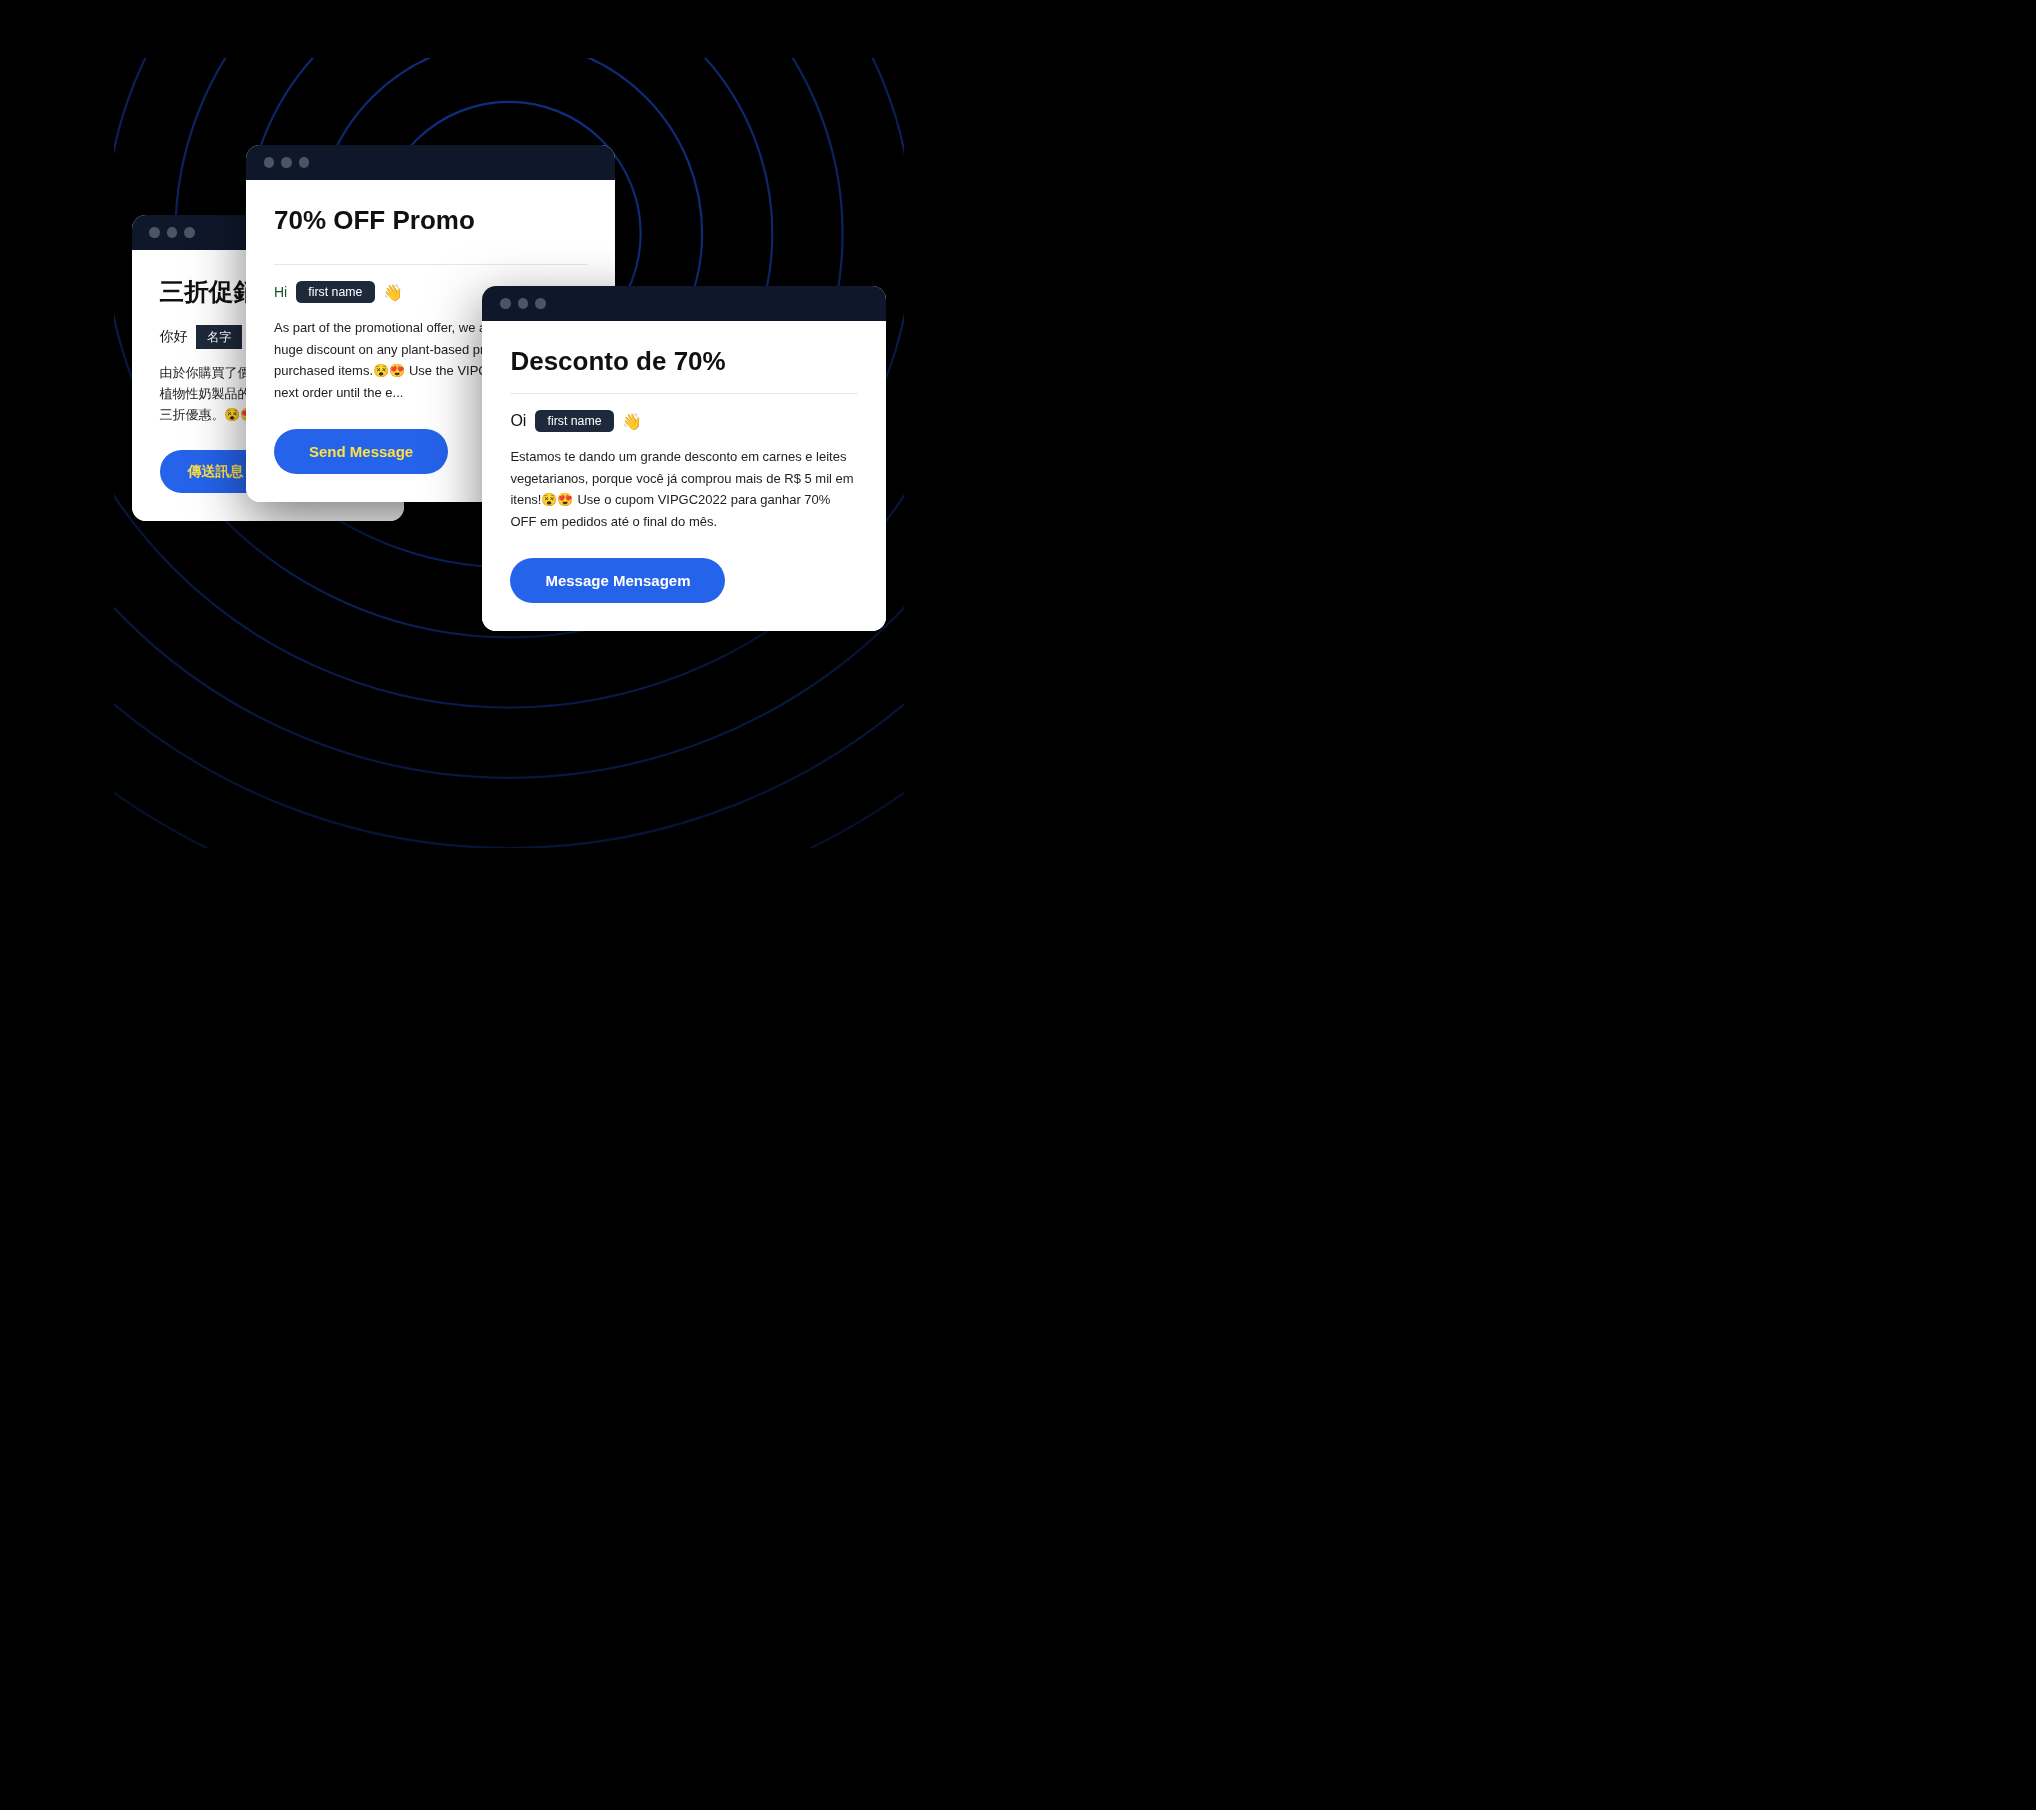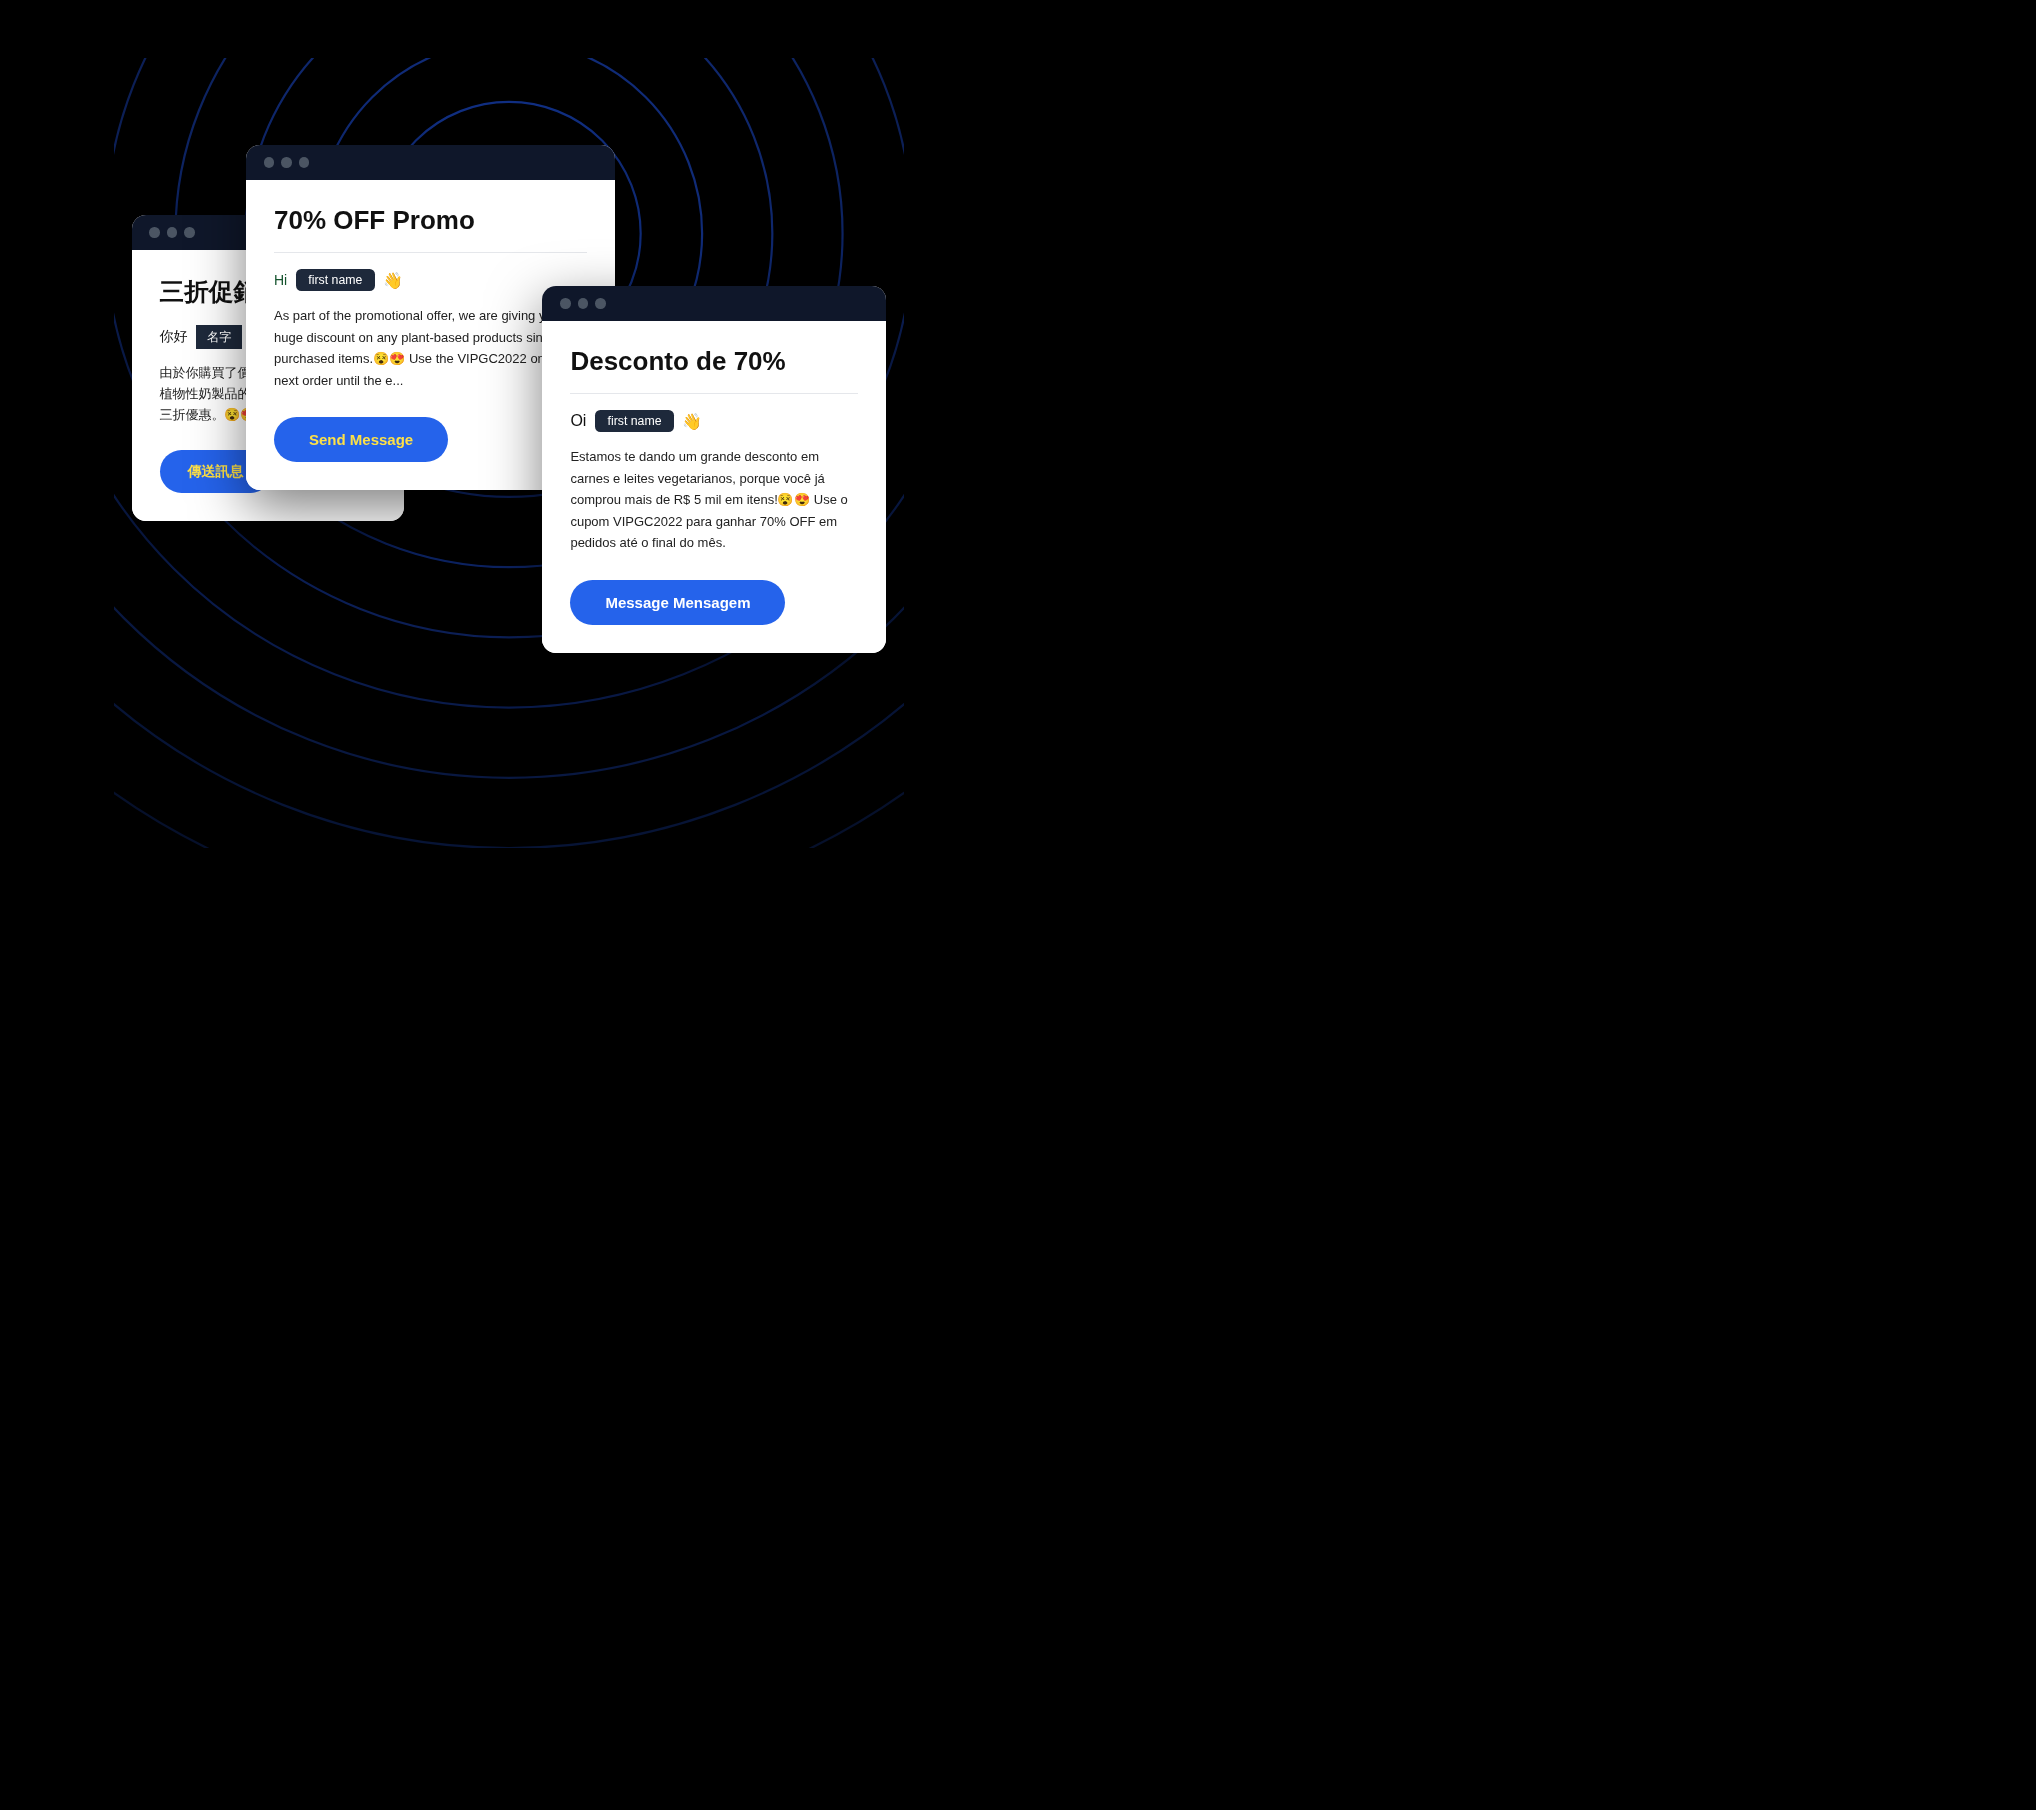--- a/index.html
+++ b/index.html
@@ -130,21 +130,21 @@
       left: 132px;
       top: 35px;
       z-index: 2;
     }
 
     .card-en .card-title {
       font-size: 26px;
       font-weight: 700;
       color: #111;
       margin-bottom: 16px;
-      padding-bottom: 16px;
+      padding-bottom: 28px;
       border-bottom: 0.9px solid #e5e7eb;
     }
 
     .card-en .greeting-row {
       display: flex;
       align-items: center;
       gap: 8.8px;
       margin-bottom: 14px;
     }
 
@@ -176,21 +176,21 @@
       border-radius: 44px;
       padding: 14px 35px;
       font-size: 15px;
       font-weight: 600;
       cursor: pointer;
       display: inline-block;
     }
 
     
     .card-pt {
-      width: 344px;
+      width: 404px;
       right: 17.6px;
       top: 176px;
       z-index: 3;
     }
 
     .card-pt .card-title {
       font-size: 26px;
       font-weight: 700;
       color: #111;
       margin-bottom: 16px;

